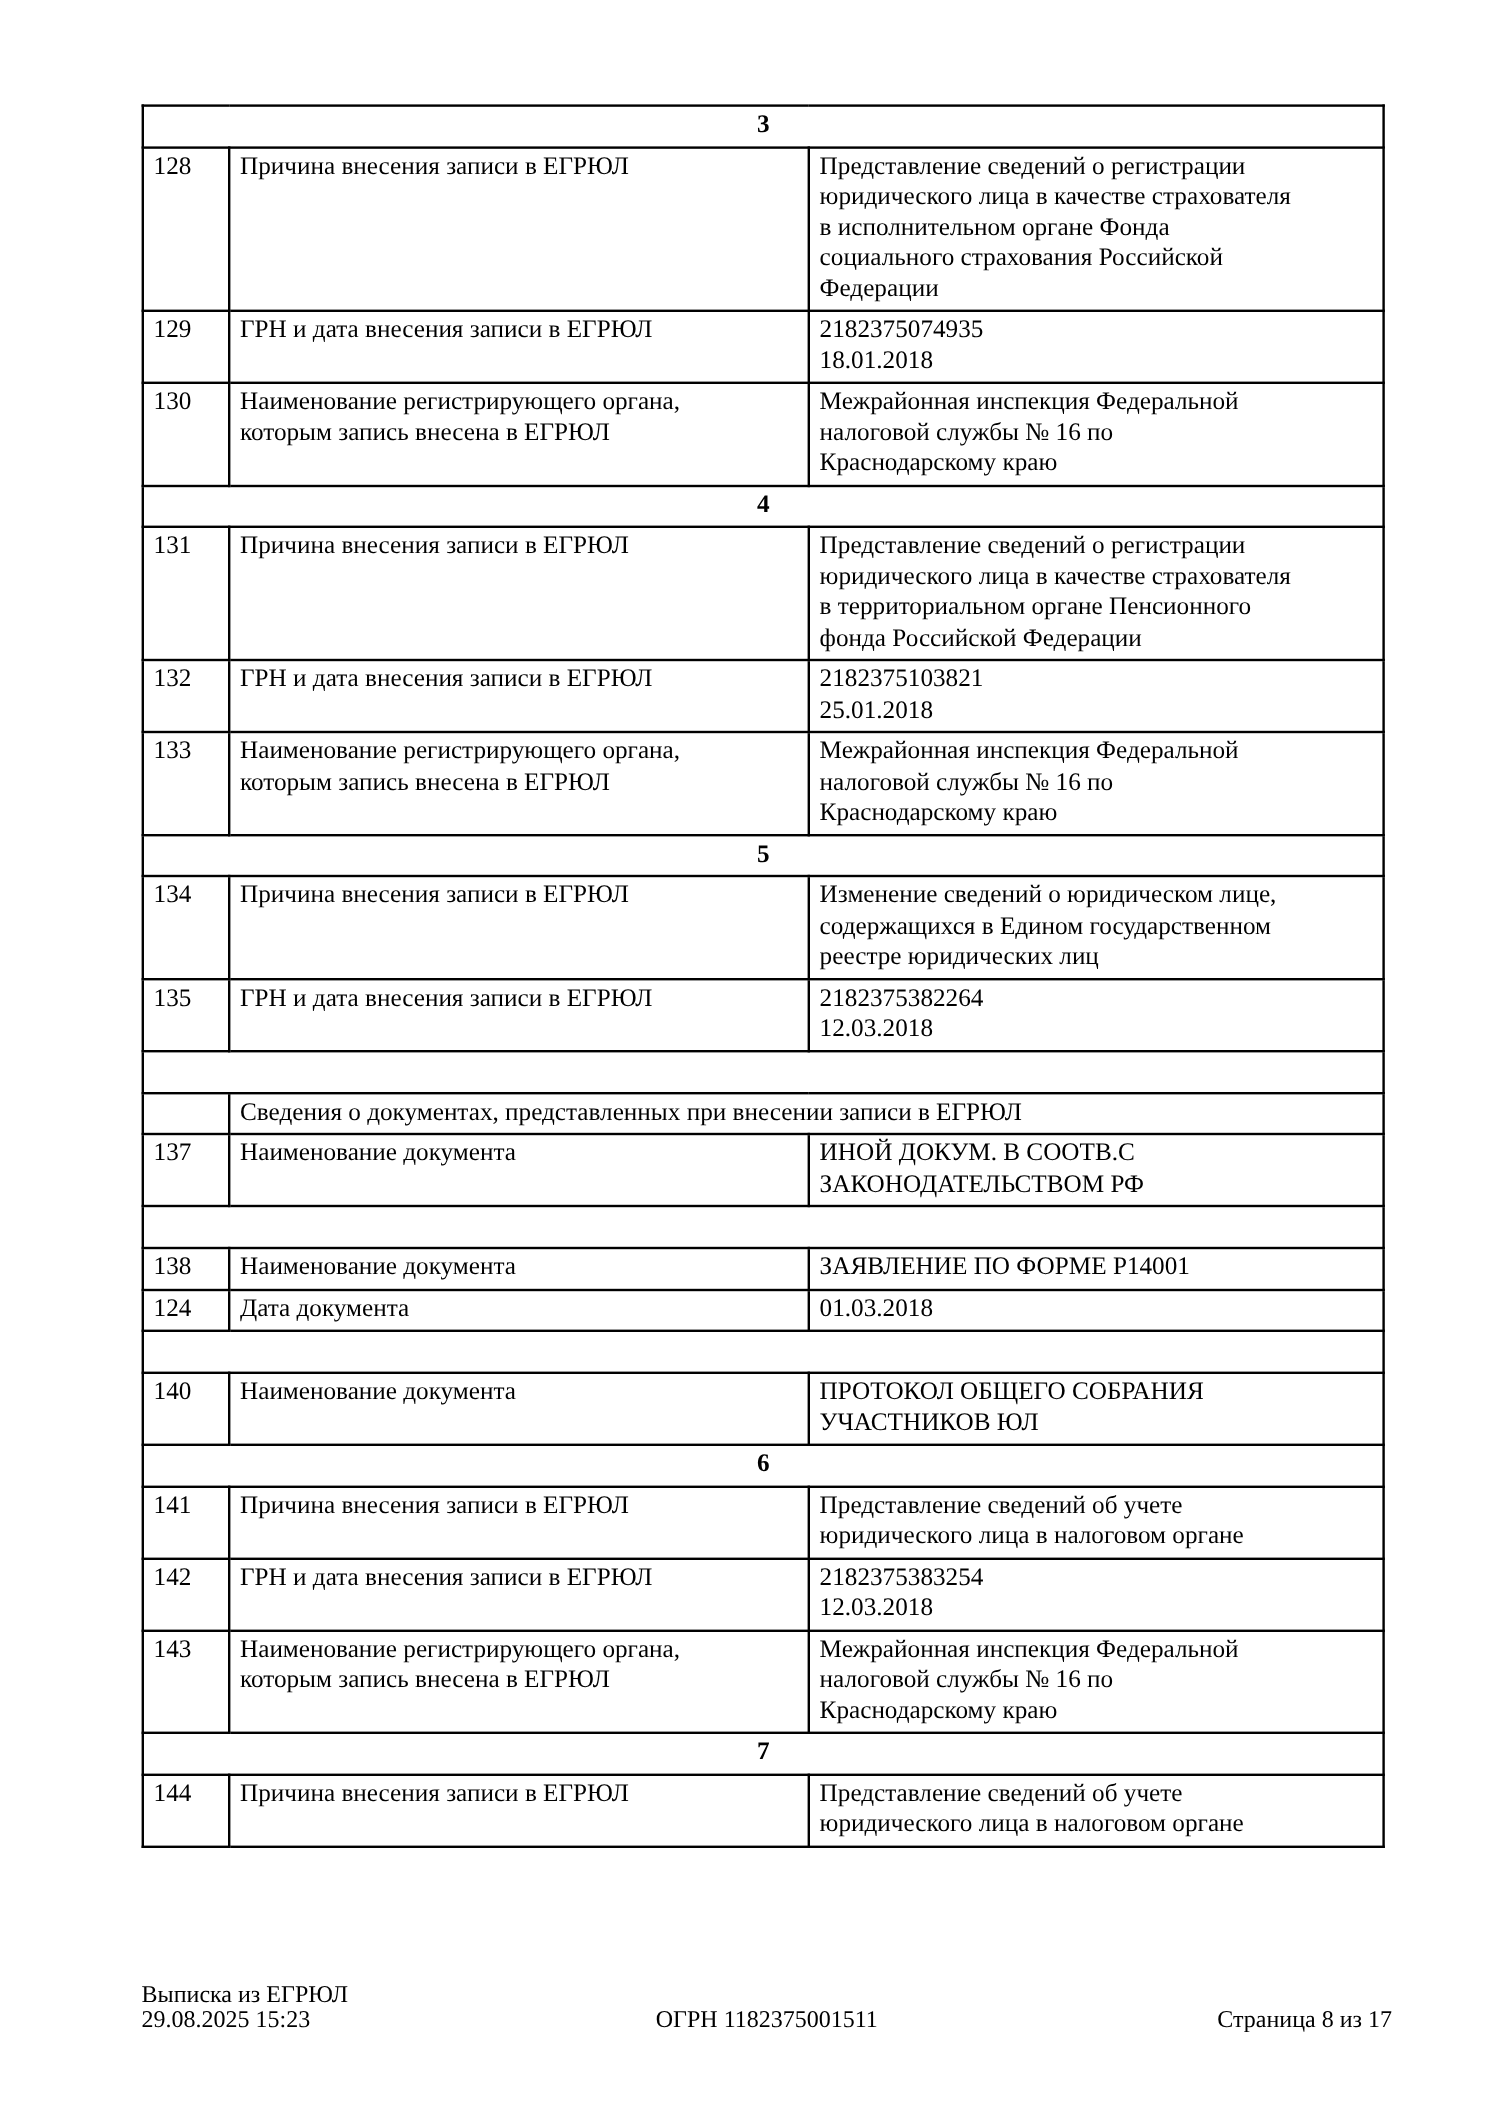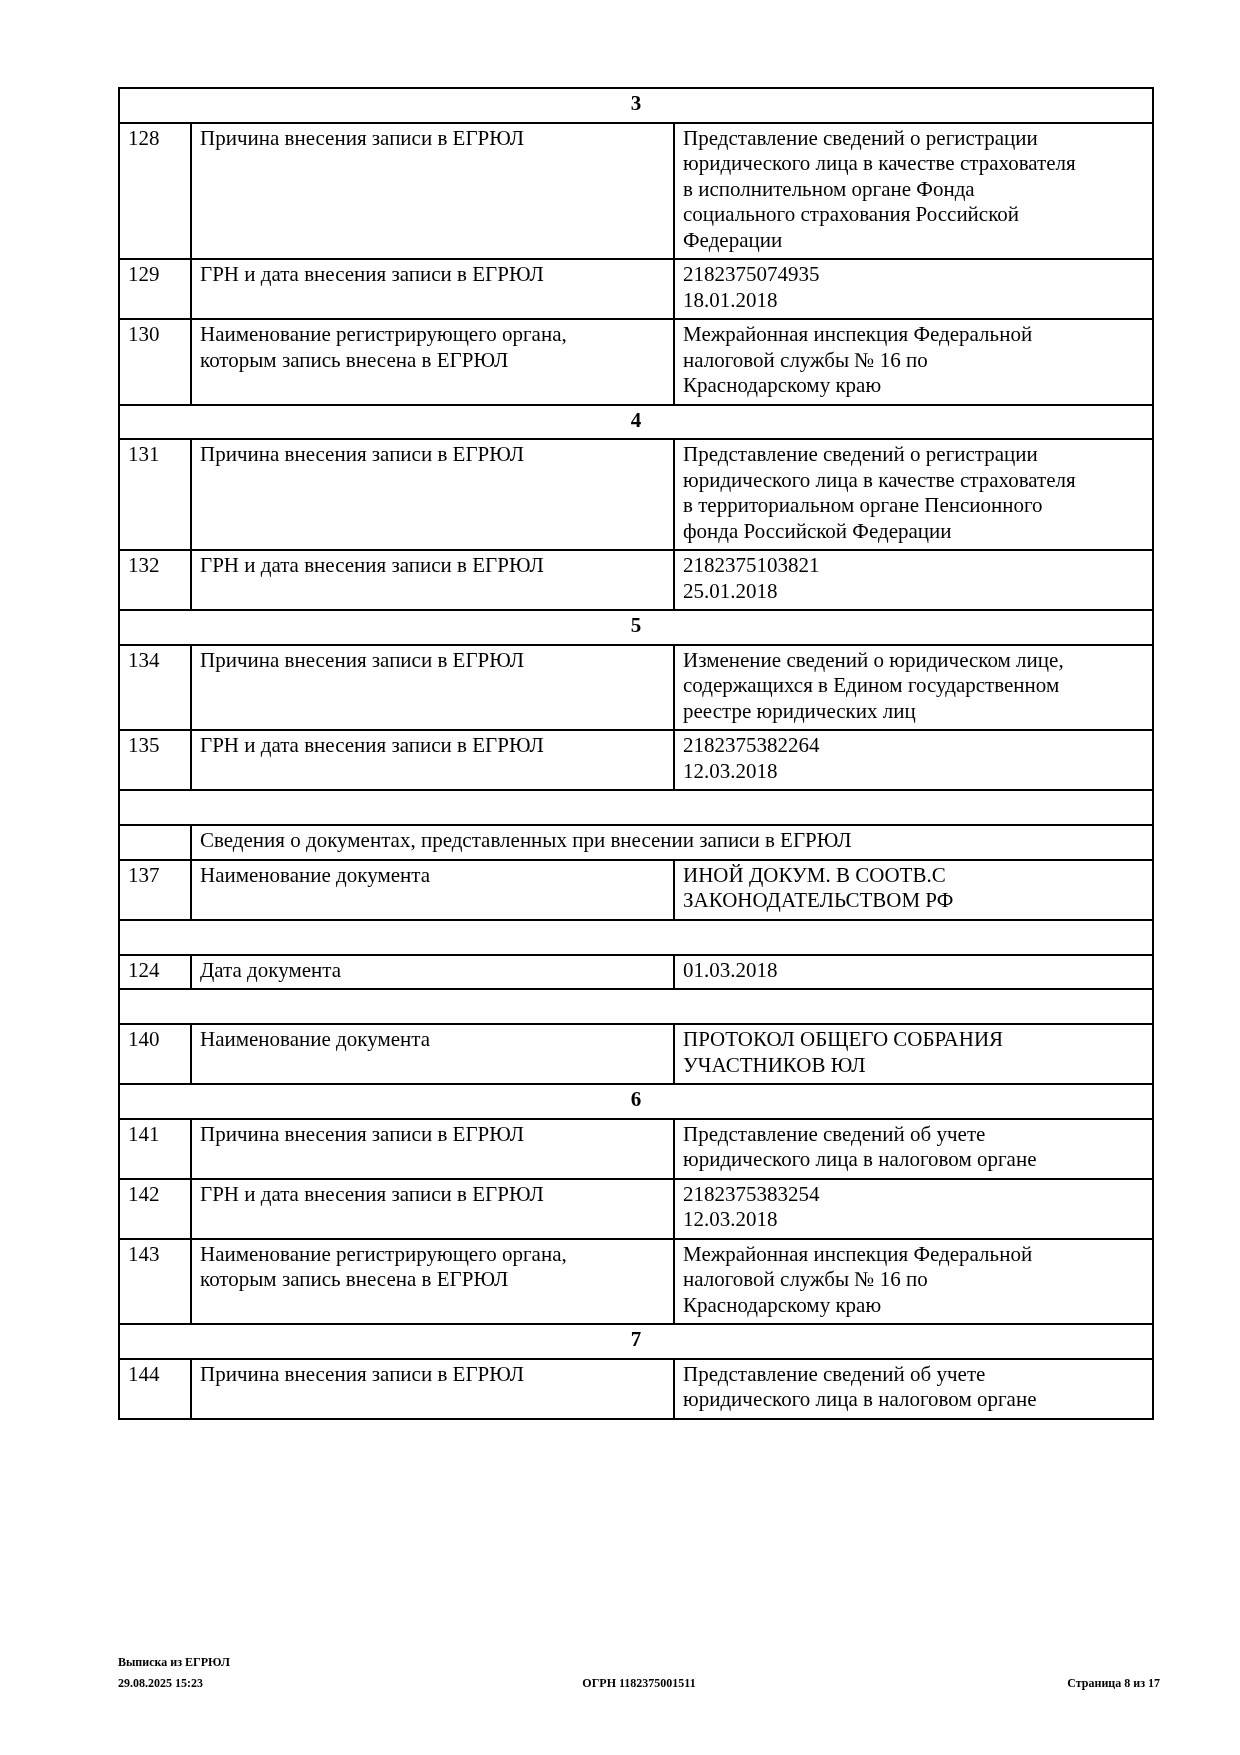--- a/index.html
+++ b/index.html
@@ -54,23 +54,22 @@
   }
   td.cell-subheader {
     padding-top: 3px;
   }
   .footer {
     position: absolute;
     left: 118px;
     top: 1648px;
     width: 1042px;
     height: 46px;
-    font-size: 12px;
+    font-size: 20px;
     line-height: 21px;
-    font-weight: bold;
   }
   .footer-left {
     position: absolute;
     left: 0;
     bottom: 0;
   }
   .footer-center {
     position: absolute;
     left: 50%;
     bottom: 0;
@@ -133,20 +132,28 @@
 в территориальном органе Пенсионного
 фонда Российской Федерации</td>
         </tr>
         <tr>
           <td class="cell-num">132</td>
           <td class="cell-label">ГРН и дата внесения записи в ЕГРЮЛ</td>
           <td class="cell-value">2182375103821
 25.01.2018</td>
         </tr>
         <tr>
+          <td class="cell-num">133</td>
+          <td class="cell-label">Наименование регистрирующего органа,
+которым запись внесена в ЕГРЮЛ</td>
+          <td class="cell-value">Межрайонная инспекция Федеральной
+налоговой службы № 16 по
+Краснодарскому краю</td>
+        </tr>
+        <tr>
           <td colspan="3" class="cell-section">5</td>
         </tr>
         <tr>
           <td class="cell-num">134</td>
           <td class="cell-label">Причина внесения записи в ЕГРЮЛ</td>
           <td class="cell-value">Изменение сведений о юридическом лице,
 содержащихся в Едином государственном
 реестре юридических лиц</td>
         </tr>
         <tr>
@@ -163,20 +170,25 @@
           <td colspan="2" class="cell-subheader">Сведения о документах, представленных при внесении записи в ЕГРЮЛ</td>
         </tr>
         <tr>
           <td class="cell-num">137</td>
           <td class="cell-label">Наименование документа</td>
           <td class="cell-value">ИНОЙ ДОКУМ. В СООТВ.С
 ЗАКОНОДАТЕЛЬСТВОМ РФ</td>
         </tr>
         <tr>
           <td colspan="3" class="cell-spacer"></td>
+        </tr>
+        <tr>
+          <td class="cell-num">138</td>
+          <td class="cell-label">Наименование документа</td>
+          <td class="cell-value">ЗАЯВЛЕНИЕ ПО ФОРМЕ Р14001</td>
         </tr>
         <tr>
           <td class="cell-num">124</td>
           <td class="cell-label">Дата документа</td>
           <td class="cell-value">01.03.2018</td>
         </tr>
         <tr>
           <td colspan="3" class="cell-spacer"></td>
         </tr>
         <tr>

